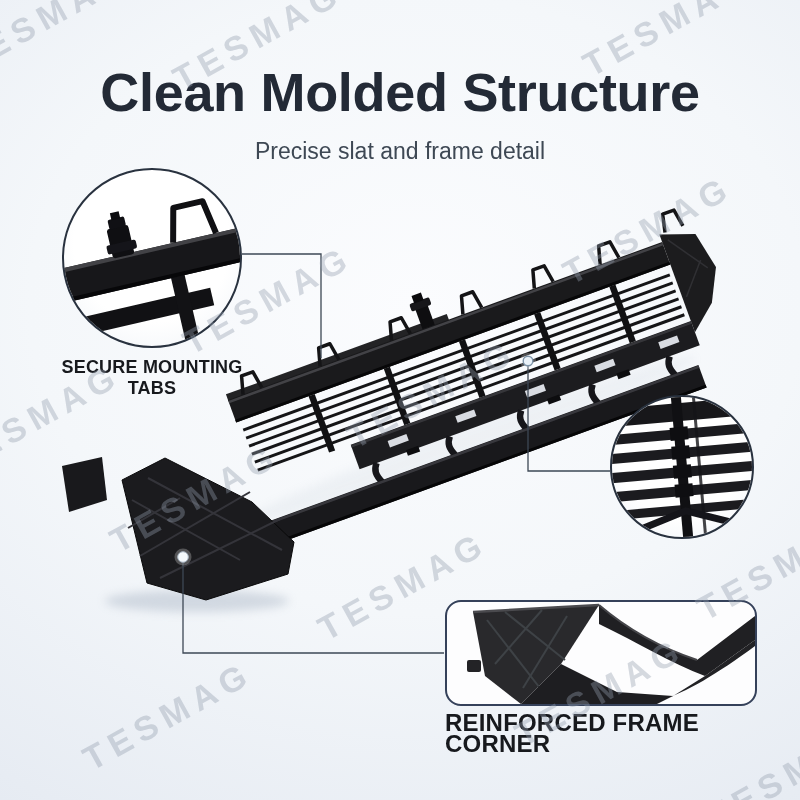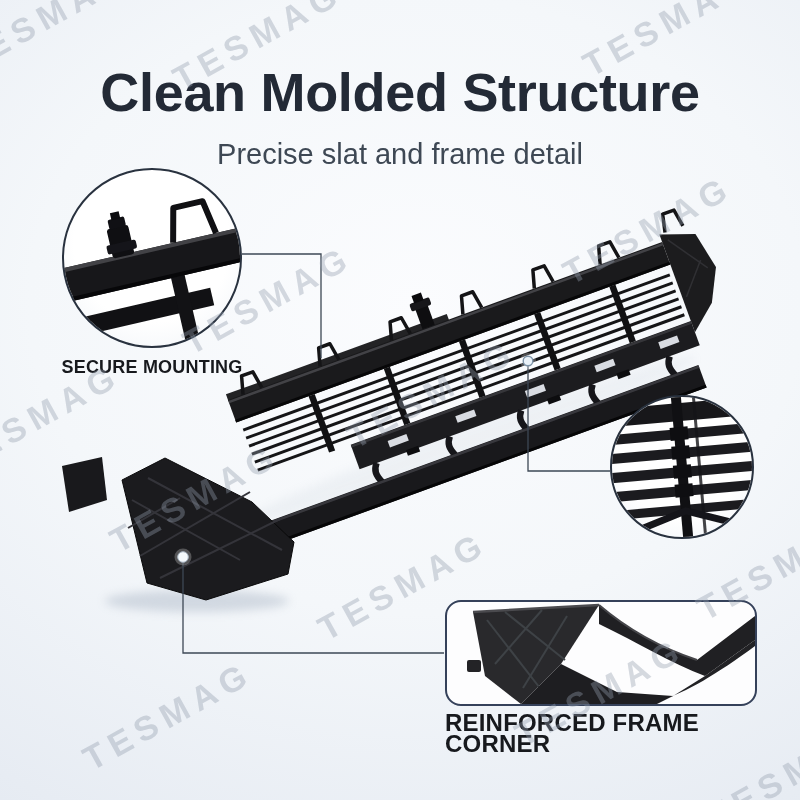--- a/index.html
+++ b/index.html
@@ -7,21 +7,21 @@
 
   .stage {
     position:relative; width:800px; height:800px; overflow:hidden;
     background: radial-gradient(115% 92% at 52% 38%, #fbfcfe 0%, #f4f7fa 42%, #e7ecf3 78%, #dfe5ee 100%);
   }
 
   .scene { position:absolute; left:0; top:0; z-index:20; }
 
   .header { position:absolute; top:46px; left:0; right:0; text-align:center; z-index:40; }
   .header h1 { margin:15px; font-size:54px; font-weight:600; letter-spacing:-0.3px; color:#232a36; }
-  .header p  { margin:9px 0 16px; font-size:29px; font-weight:400; color:#3e4854; }
+  .header p  { margin:9px 0 16px; font-size:23px; font-weight:400; color:#3e4854; }
 
   .callout { position:absolute; z-index:30; background:#fff; box-sizing:border-box; }
   .callout.circle {
     border:2px solid #29323f; border-radius:50%;
     background: radial-gradient(circle at 50% 42%, #ffffff 58%, #eef2f7 100%);
     overflow:hidden;
   }
   #callout-tabs  { left:62px;  top:168px; width:180px; height:180px; }
   #callout-slats { left:610px; top:395px; width:144px; height:144px; }
   #callout-corner{
@@ -194,20 +194,21 @@
           <rect x="-42" y="-22" width="30" height="9" rx="2" fill="#15151a"></rect>
           <rect x="-35" y="-47" width="17" height="10" rx="2" fill="#101014"></rect>
           <rect x="-31" y="-53" width="9" height="7" fill="#0c0c0f"></rect>
         </g>
         <path d="M 24,-10 L 32,-44 L 62,-44 L 68,-10" stroke="#101013" stroke-width="6" fill="none" stroke-linejoin="round"></path>
       </g>
     </svg>
   </div>
   <div class="label" id="label-tabs">
     <div>SECURE MOUNTING</div>
+    <div>TABS</div>
   </div>
 
   <div class="callout circle" id="callout-slats">
     <svg width="140" height="140" viewBox="-70 -70 140 140">
       <g transform="rotate(-5)">
         <rect x="-80" y="-64" width="160" height="18" fill="#17171a"></rect>
         <g fill="#1b1b1f">
           <rect x="-80" y="-38" width="160" height="10"></rect>
           <rect x="-80" y="-19" width="160" height="10"></rect>
           <rect x="-80" y="0" width="160" height="10"></rect>

